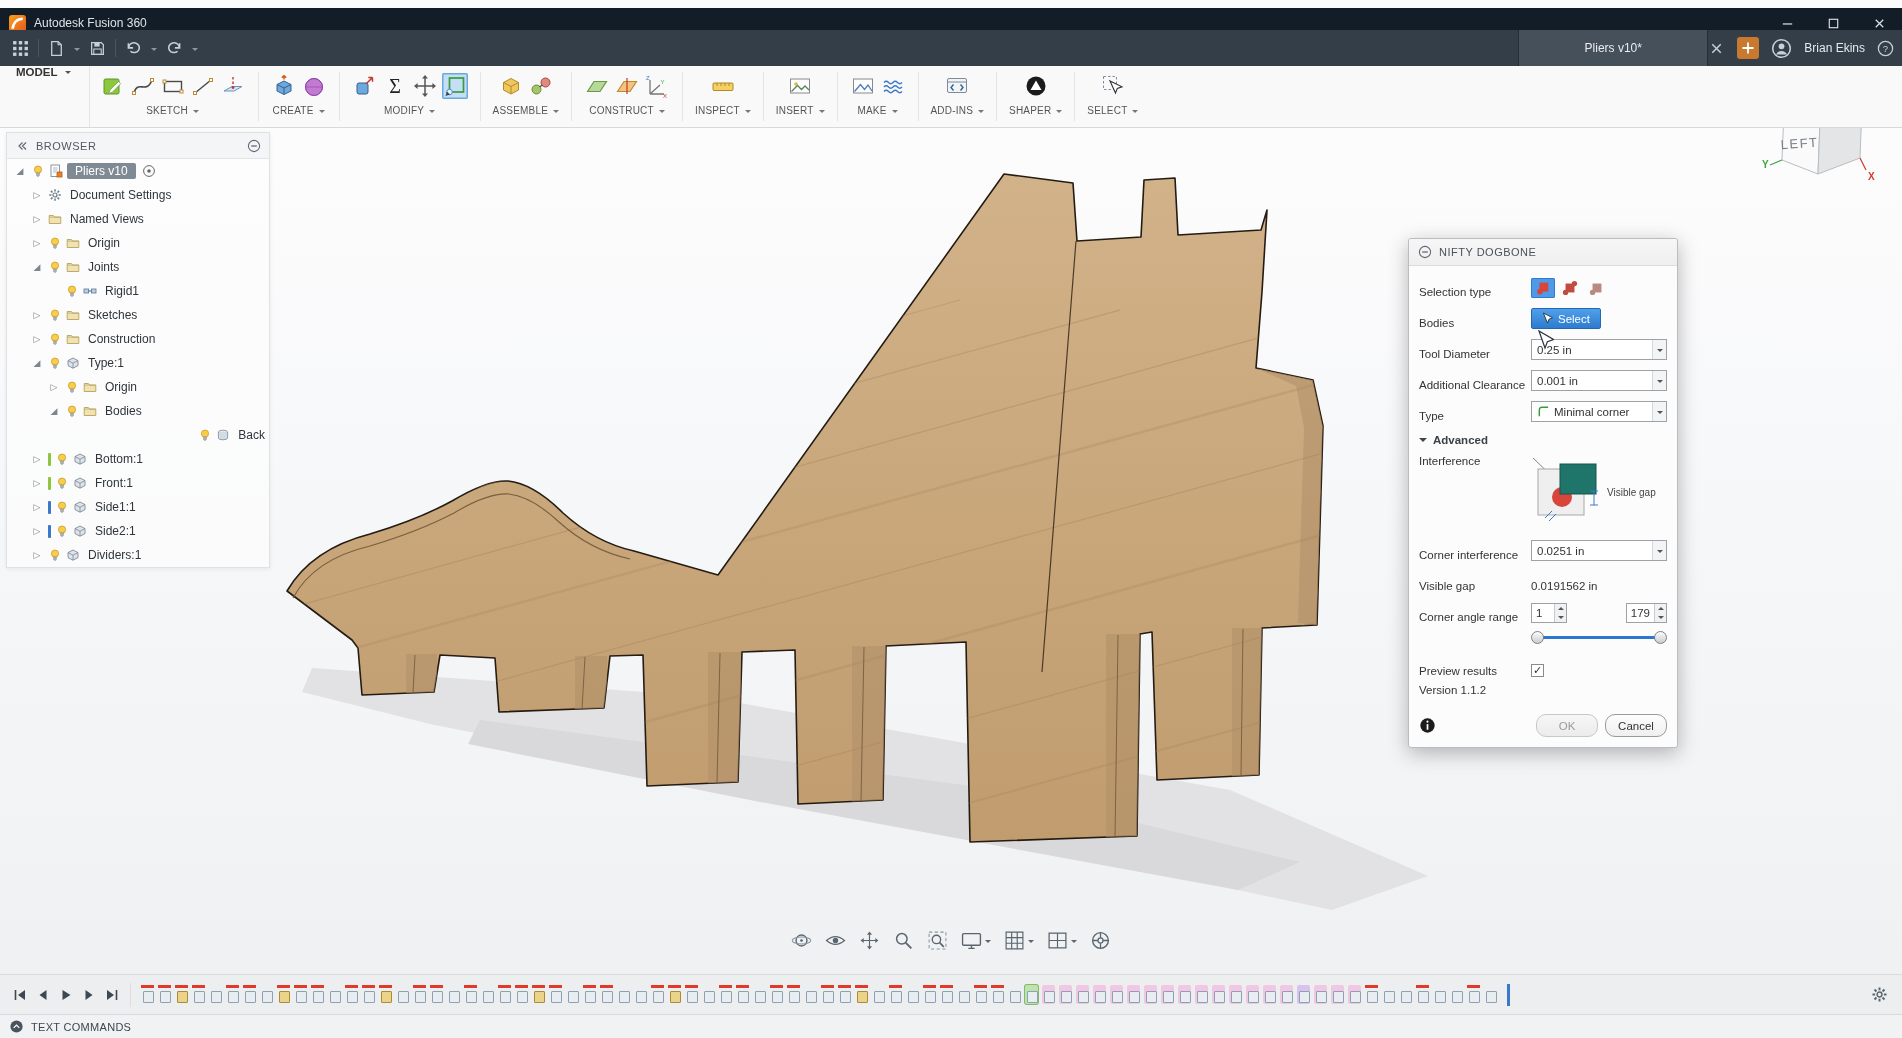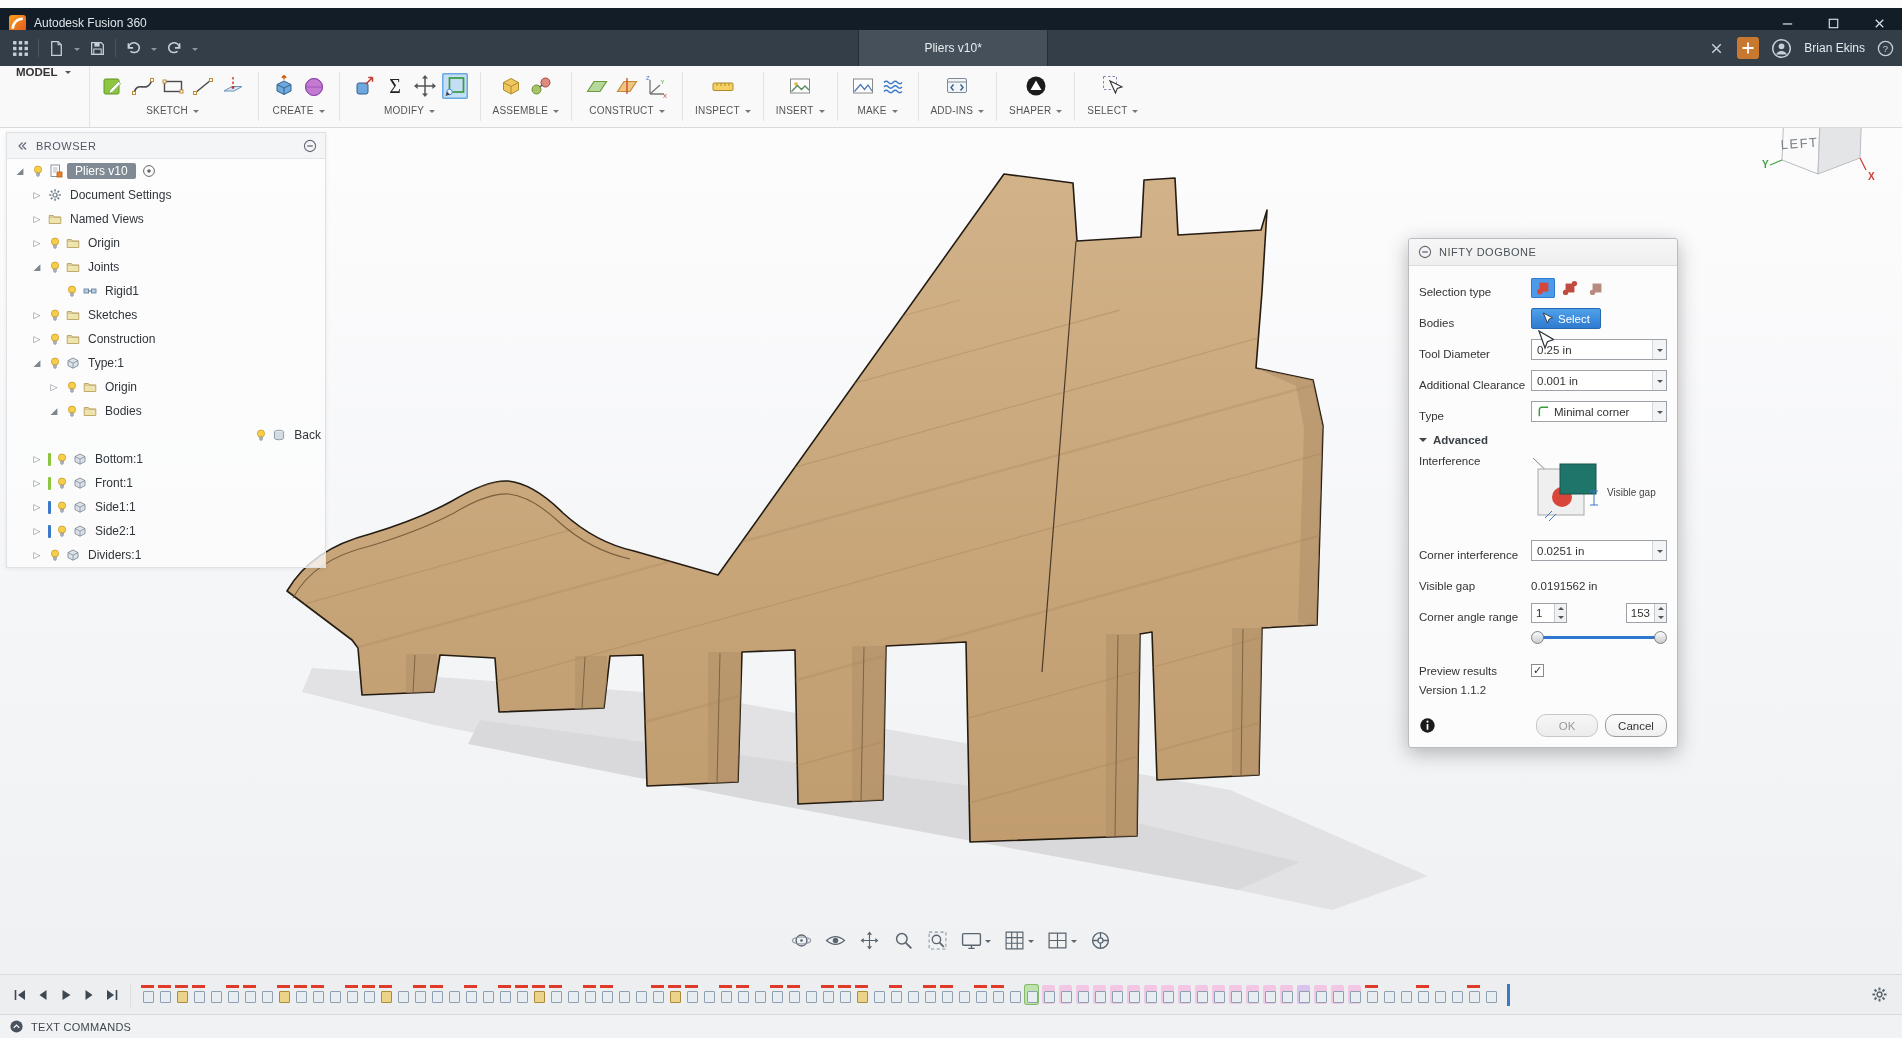--- a/index.html
+++ b/index.html
@@ -19,21 +19,21 @@
 .wincontrols{margin-left:auto;display:flex;height:100%}
 .wbtn{width:46px;height:100%;display:flex;align-items:center;justify-content:center}
 .wbtn [data-icon]{width:15px;height:15px}
 
 
 .qatbar{position:absolute;left:0;top:30px;width:100%;height:36px;background:#333E48;display:grid;grid-template-columns:auto 1fr auto;align-items:center;z-index:50}
 .qat-left{display:flex;align-items:center;gap:9px;padding-left:12px}
 .qicon{width:17px;height:17px}
 .qdiv{width:1px;height:18px;background:#4A5560}
 .dcaret{width:0;height:0;border:3.5px solid transparent;border-top-color:#8A95A0;margin-top:5px}
-.tabwrap{display:flex;justify-content:center;height:100%}
+.tabwrap{display:flex;justify-content:flex-end;height:100%}
 .doctab{height:100%;min-width:190px;padding:0 30px;background:#46505B;border-left:1px solid #262E38;border-right:1px solid #262E38;display:flex;align-items:center;justify-content:center;color:#E8ECF0;font-size:12px}
 .qat-right{display:flex;align-items:center;gap:12px;padding-right:8px}
 .plusbtn{width:22px;height:22px;background:#C8792F;border-radius:3px;padding:3px}
 .avatar{width:21px;height:21px}
 .username{color:#E6EAEE;font-size:12px}
 
 
 .ribbon{position:absolute;left:0;top:66px;width:100%;height:62px;background:#F9F9FA;border-bottom:1px solid #D7D9DB;display:flex;align-items:stretch;z-index:40}
 .workspace{display:flex;gap:7px;padding:0 18px 0 16px;border-right:1px solid #E3E4E6;font-weight:bold;font-size:11.5px;color:#333}
 .workspace .dcaret{border-top-color:#555}
@@ -43,21 +43,21 @@
 .ricon{width:26px;height:26px;padding:1px;border-radius:2px}
 .ricon.active{background:#C3DEF5;box-shadow:inset 0 0 0 1.5px #69A9DE}
 .rlabel{display:flex;align-items:center;gap:5px;margin-top:3px;font-size:10px;color:#555;letter-spacing:.2px}
 .rlabel .dcaret{border-width:3px;border-top-color:#777;margin-top:4px}
 .rdiv{width:1px;background:#E3E4E6;margin:6px 2px}
 
 
 .viewcube{position:absolute;right:18px;top:76px;width:130px;height:130px;z-index:30}
 
 
-.browser{position:absolute;left:6px;top:132px;width:320px;z-index:30;background:rgba(252,252,253,.78);border:1px solid #DFE2E5;box-shadow:0 1px 4px rgba(0,0,0,.07)}
+.browser{position:absolute;left:6px;top:132px;width:264px;z-index:30;background:rgba(252,252,253,.78);border:1px solid #DFE2E5;box-shadow:0 1px 4px rgba(0,0,0,.07)}
 .bheader{height:26px;display:flex;align-items:center;gap:7px;padding:0 8px;background:rgba(243,244,246,.92);border-bottom:1px solid #E2E4E7;color:#556;font-size:11px;letter-spacing:.5px}
 .bheader .spacer{flex:1}
 .bico{width:14px;height:14px}
 .brow{height:24px;display:flex;align-items:center;gap:4px;font-size:12px;color:#2F353B;white-space:nowrap}
 .bexp{width:14px;text-align:center;font-size:9px;color:#7d858d}
 .btag{width:3px;height:13px;border-radius:1px}
 .blabel{padding:1px 4px}
 .blabel.sel{background:#808A94;color:#fff;border-radius:2px;padding:1px 8px}
 .trail{margin-left:2px}
 
@@ -1000,21 +1000,21 @@
         <span class="dlabel">Corner angle range</span>
         <div class="dctrl anglerange">
           <span class="spinbox">
             <span class="v">1</span>
             <span class="spin">
                 <i class="up"></i>
                 <i class="dn"></i>
               </span>
           </span>
           <span class="spinbox">
-            <span class="v">153</span>
+            <span class="v">179</span>
             <span class="spin">
                 <i class="up"></i>
                 <i class="dn"></i>
               </span>
           </span>
         </div>
       </div>
       <div class="sliderrow">
         <div class="slider">
           <span class="track"></span>

